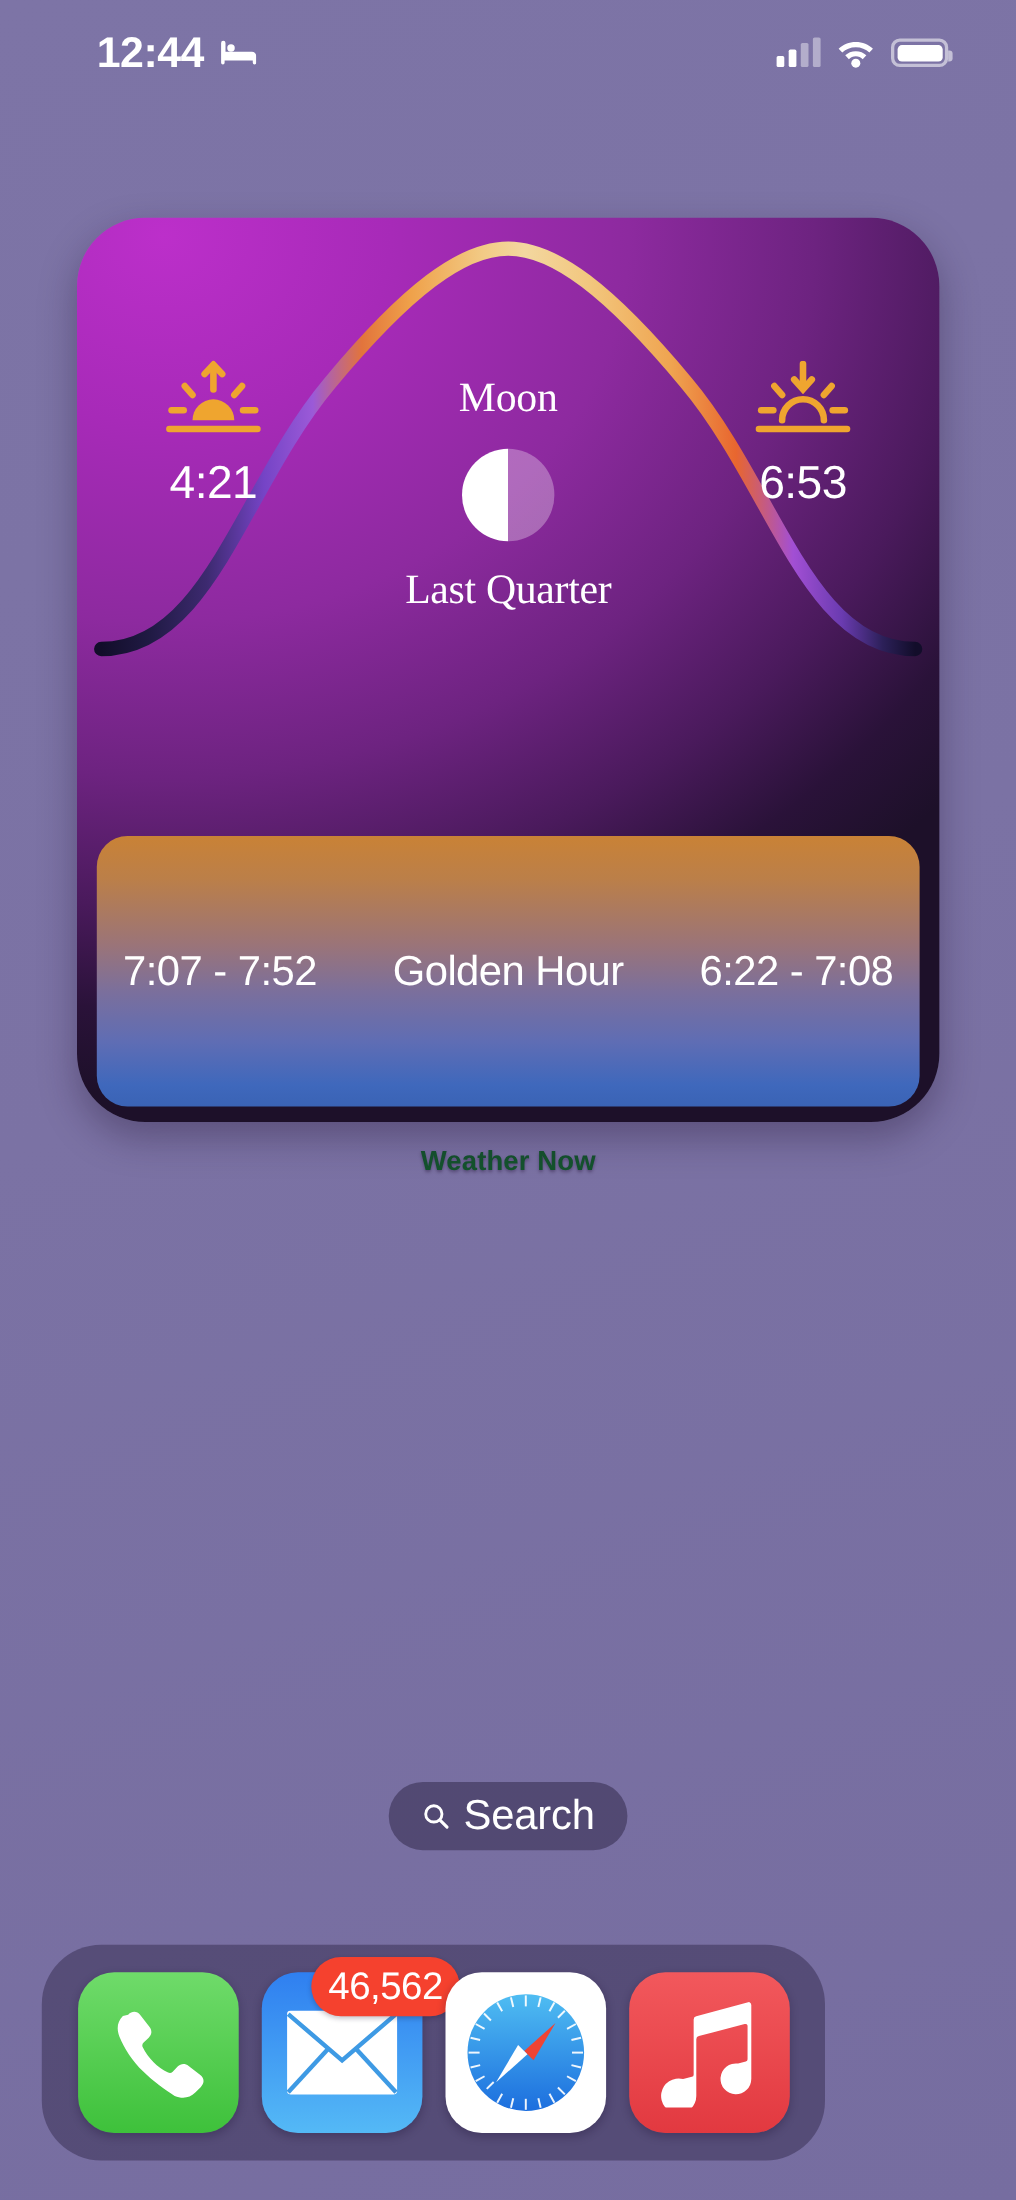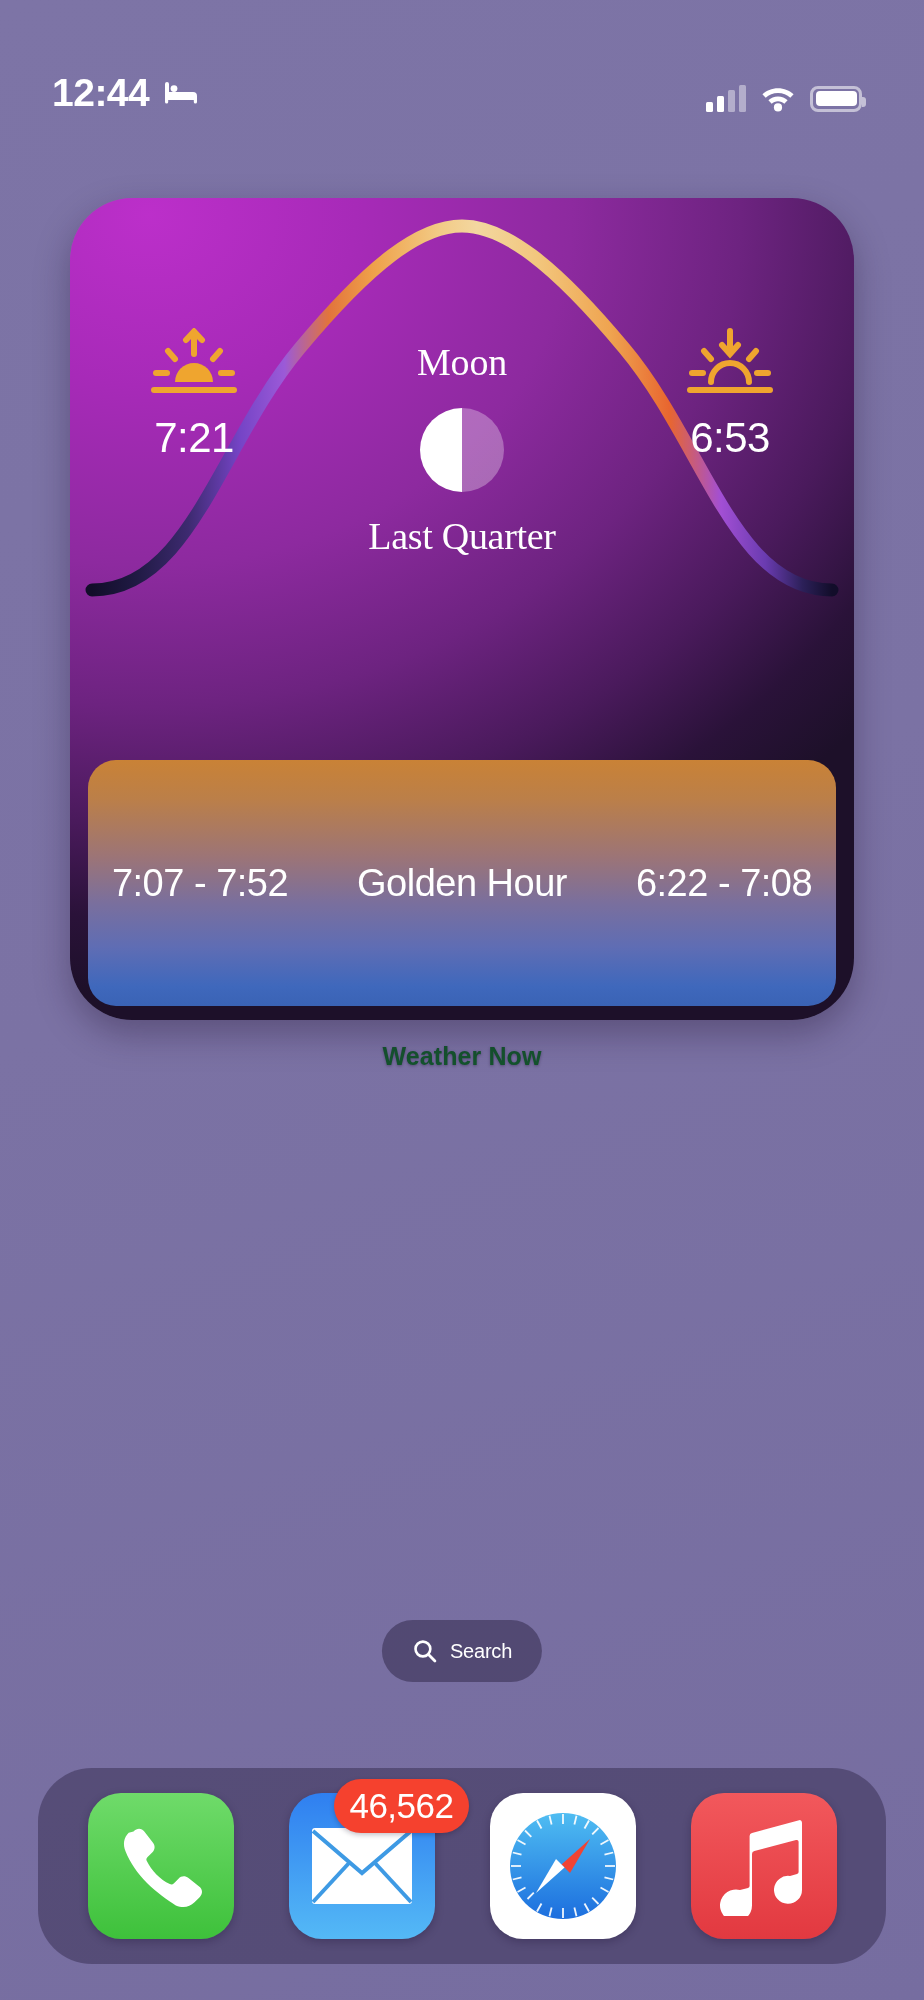--- a/index.html
+++ b/index.html
@@ -8,23 +8,23 @@
     font-family: "Liberation Sans", sans-serif;
     overflow: hidden;
   }
   body {
     background: linear-gradient(160deg, #7d74a6 0%, #7b72a4 45%, #766da0 100%);
     position: relative;
   }
 
   
   .statusbar {
-    position: absolute; top: 16px; left: 0; width: 924px; height: 96px;
-    display: flex; align-items: flex-end; justify-content: space-between;
-    padding: 0 62px 0 52px;
+    position: absolute; top: 0; left: 0; width: 924px; height: 96px;
+    display: flex; align-items: center; justify-content: space-between;
+    padding: 0 62px 0 88px;
   }
   .sb-left { display: flex; align-items: center; gap: 14px; }
   .sb-time {
     color: #ffffff; font-size: 39px; font-weight: bold; letter-spacing: -0.5px;
     line-height: 1;
   }
   .sb-right { display: flex; align-items: center; gap: 14px; }
   .bed-icon { display: block; }
 
   .signal { display: flex; align-items: flex-end; gap: 4px; height: 26px; }
@@ -102,25 +102,25 @@
     text-shadow: 0 1px 3px rgba(40,25,60,0.45);
   }
 
   
   .search-pill {
     position: absolute; left: 50%; transform: translateX(-50%); top: 1620px;
     height: 62px; padding: 0 30px; border-radius: 31px;
     background: rgba(56,48,84,0.60);
     display: flex; align-items: center; gap: 12px;
   }
-  .search-pill span.label { color: #ffffff; font-size: 20px; letter-spacing: -0.2px; }
+  .search-pill span.label { color: #ffffff; font-size: 38px; letter-spacing: -0.2px; }
 
   
   .dock {
-    position: absolute; left: 38px; bottom: 36px; width: 848px; height: 196px;
+    position: absolute; left: 38px; bottom: 36px; width: 712px; height: 196px;
     border-radius: 54px; background: rgba(58,50,86,0.55);
     display: flex; align-items: center; justify-content: space-around;
     padding: 0 22px;
   }
   .app { position: relative; width: 146px; height: 146px; }
   .app-tile {
     width: 146px; height: 146px; border-radius: 33px; overflow: hidden;
     position: relative; box-shadow: 0 3px 8px rgba(25,15,45,0.28);
     display: flex; align-items: center; justify-content: center;
   }
@@ -200,21 +200,21 @@
           <path d="M48 4 L48 26"></path>
           <path d="M40 12 L48 3.5 L56 12"></path>
           <path d="M22 23 L29 31"></path>
           <path d="M74 23 L67 31"></path>
           <path d="M10 45 L21 45"></path>
           <path d="M86 45 L75 45"></path>
           <path d="M8 62 L88 62"></path>
         </g>
         <path d="M29 54 a19 19 0 0 1 38 0 z" fill="#efa52f"></path>
       </svg>
-      <div class="sun-time">7:21</div>
+      <div class="sun-time">4:21</div>
     </div>
 
     <div class="sun-col right">
       <svg width="96" height="74" viewBox="0 0 96 74">
         <g stroke="#efa52f" stroke-width="6" stroke-linecap="round" fill="none">
           <path d="M48 3 L48 25"></path>
           <path d="M40 17 L48 26 L56 17"></path>
           <path d="M22 23 L29 31"></path>
           <path d="M74 23 L67 31"></path>
           <path d="M10 45 L21 45"></path>

